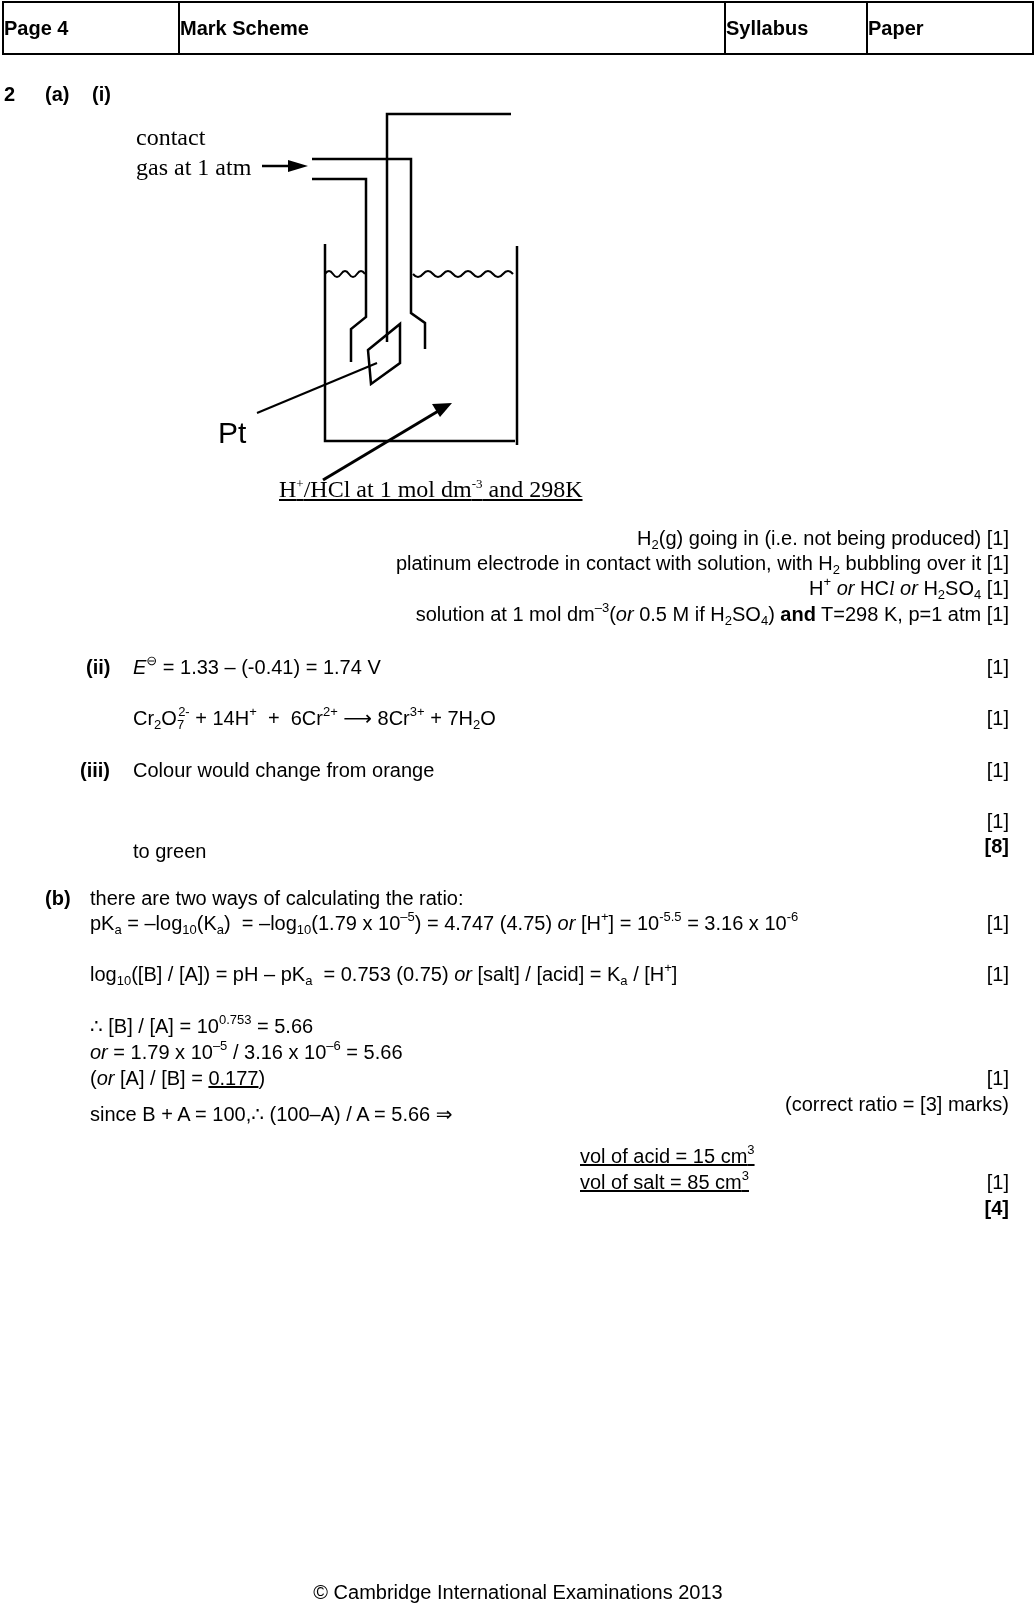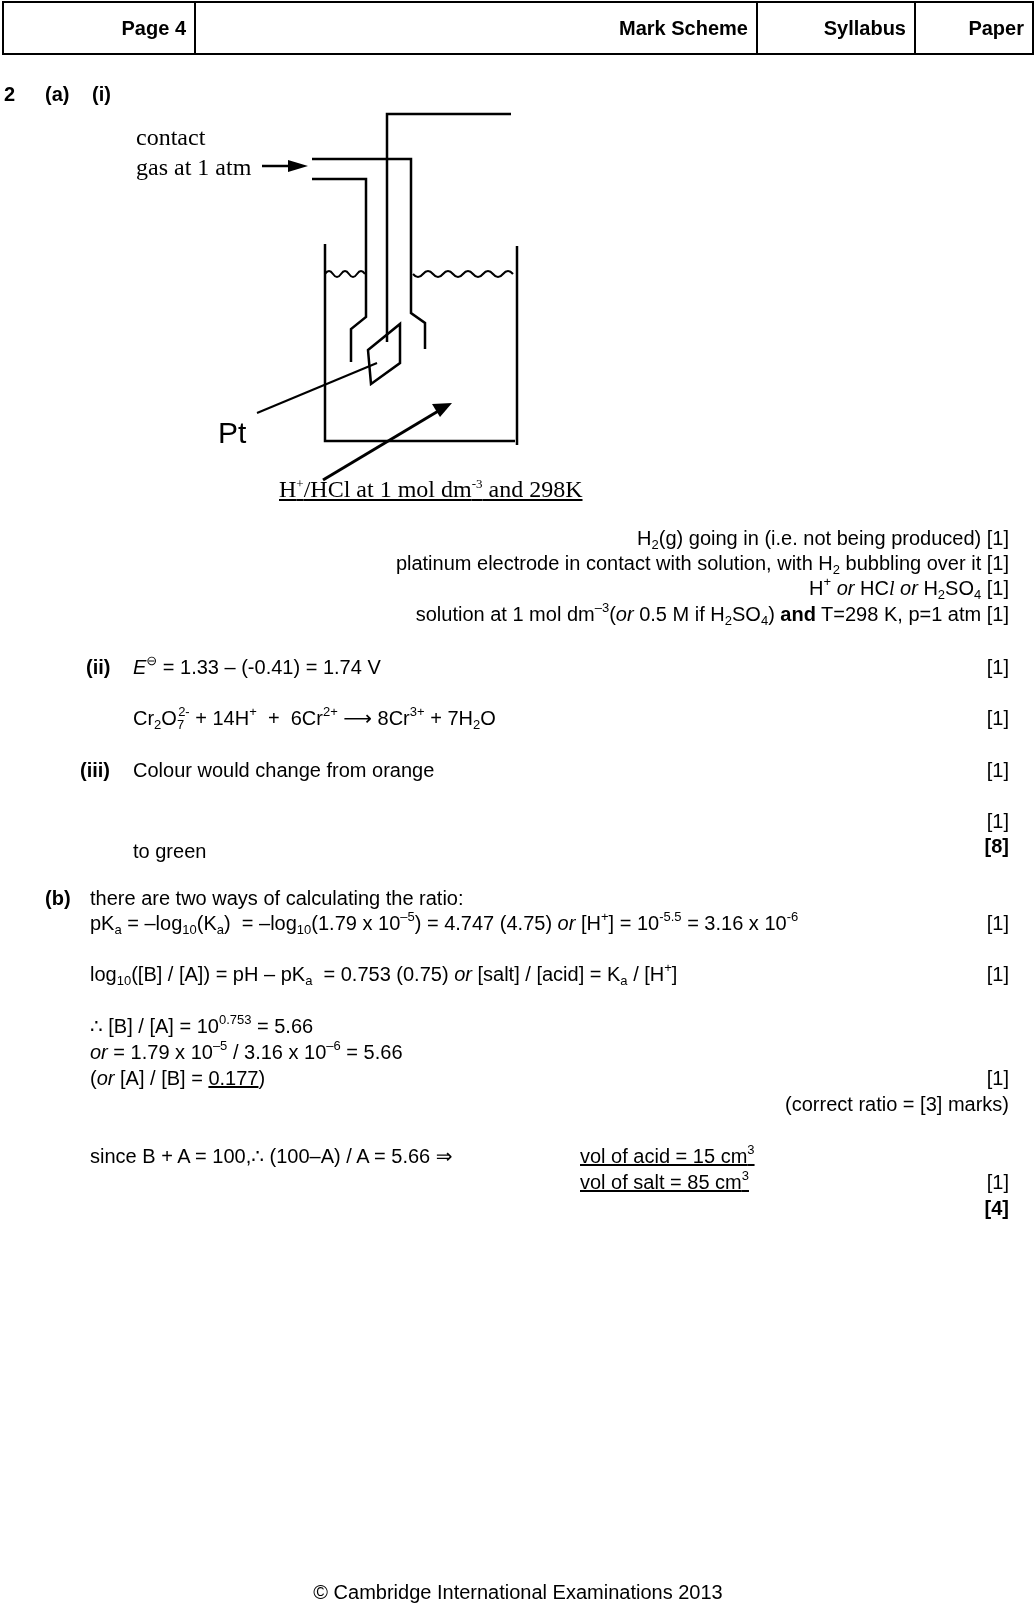--- a/index.html
+++ b/index.html
@@ -1,22 +1,22 @@
 <!DOCTYPE html>
 <html><head>
 <meta charset="utf-8">
 <style>
   html, body { margin:0; padding:0; background:#ffffff; }
   body { width:1036px; height:1608px; position:relative; overflow:hidden;
          font-family:"Liberation Sans", sans-serif; color:#000; font-size:20px; }
   .abs { position:absolute; white-space:nowrap; line-height:1; }
   .hdr { position:absolute; left:2px; top:1px; width:1032px; height:54px;
          border-collapse:collapse; font-family:"Liberation Sans", sans-serif; }
-  .hdr td { border:2px solid #000; text-align:right; font-weight:bold; font-size:20px;
-            padding:8px; height:25px; line-height:25px; }
+  .hdr td { border:2px solid #000; text-align:left; font-weight:bold; font-size:20px;
+            padding:0; height:25px; line-height:25px; }
   .bold { font-weight:bold; }
   .it { font-style:italic; }
   sub { font-size:13px; vertical-align:-4px; line-height:0; }
   sup { font-size:13px; vertical-align:9px; line-height:0; }
   .serif { font-family:"Liberation Serif", serif; font-size:24px; }
   .u { text-decoration:underline; }
   .mk { position:absolute; right:27px; white-space:nowrap; line-height:1; }
   svg { position:absolute; left:0; top:0; }
 </style>
 </head>
@@ -96,19 +96,19 @@
 
 <div class="abs" style="left:90px;top:964px;">log<sub>10</sub>([B] / [A]) = pH – pK<sub>a</sub> &nbsp;= 0.753 (0.75) <span class="it">or</span> [salt] / [acid] = K<sub>a</sub> / [H<sup>+</sup>]</div>
 <div class="mk" style="top:964px;">[1]</div>
 
 <div class="abs" style="left:90px;top:1016px;"><span>∴ [B] / [A] = 10</span><sup>0.753</sup><span> = 5.66</span></div>
 <div class="abs" style="left:90px;top:1042px;"><span class="it">or</span><span> = 1.79 x 10</span><sup>–5</sup><span> / 3.16 x 10</span><sup>–6</sup><span> = 5.66</span></div>
 <div class="abs" style="left:90px;top:1068px;"><span>(</span><span class="it">or</span><span> [A] / [B] = </span><span class="u">0.177</span><span>)</span></div>
 <div class="mk" style="top:1068px;">[1]</div>
 <div class="mk" style="top:1094px;">(correct ratio = [3] marks)</div>
 
-<div class="abs" style="left:90px;top:1146px;text-align:center;">since B + A = 100,∴ (100–A) / A = 5.66 ⇒</div>
+<div class="abs" style="left:90px;top:1104px;text-align:center;">since B + A = 100,∴ (100–A) / A = 5.66 ⇒</div>
 <div class="abs u" style="left:580px;top:1146px;"><span>vol of acid = 15 cm</span><sup>3</sup></div>
 <div class="abs u" style="left:580px;top:1172px;"><span>vol of salt  = 85 cm</span><sup>3</sup></div>
 <div class="mk" style="top:1172px;">[1]</div>
 <div class="mk bold" style="top:1198px;">[4]</div>
 
 <div class="abs" style="left:0;width:1036px;text-align:center;top:1582px;">© Cambridge International Examinations 2013</div>
 
 </body></html>

